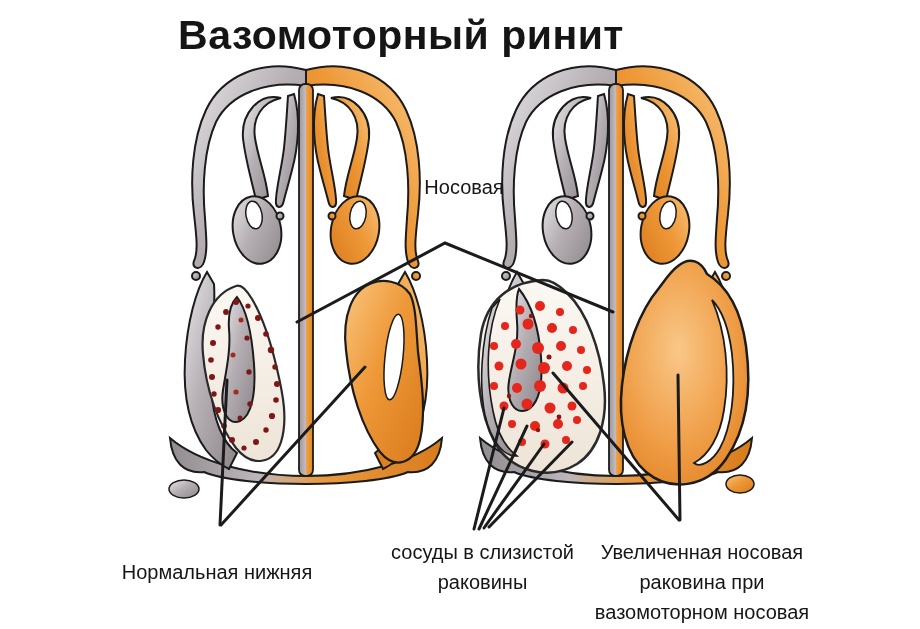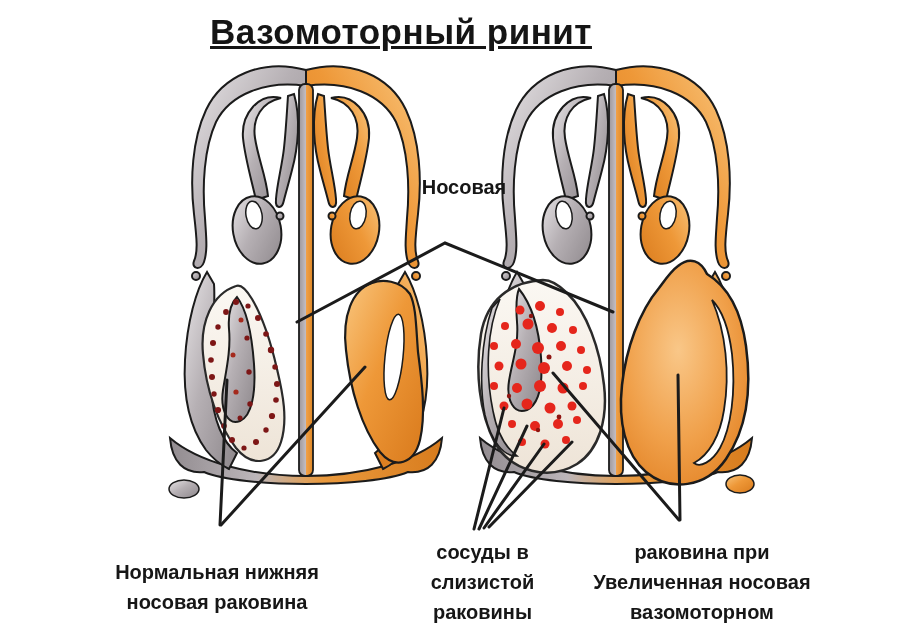--- a/index.html
+++ b/index.html
@@ -1,21 +1,21 @@
 <!DOCTYPE html>
 <html><head>
 <meta charset="utf-8">
 <style>
   html,body{margin:0;padding:0;background:#fff;}
   .page{position:relative;width:920px;height:629px;background:#fff;overflow:hidden;
         font-family:"Liberation Sans",sans-serif;color:#1a1a1a;}
   .art{position:absolute;left:0;top:0;}
   .title{position:absolute;top:12px;left:0;width:802px;text-align:center;
-         font-size:35px;font-weight:bold;letter-spacing:.5px;color:#151515;text-decoration:underline;}
-  .ann{position:absolute;text-align:center;font-weight:bold;font-size:20px;
+         font-size:41px;font-weight:bold;letter-spacing:.5px;color:#151515;}
+  .ann{position:absolute;text-align:center;font-weight:normal;font-size:20px;
        line-height:30px;color:#161616;}
   .ann-septum{left:374px;top:172px;width:180px;}
   .ann-normal{left:97px;top:557px;width:240px;}
   .ann-vessels{left:390px;top:537px;width:185px;}
   .ann-enlarged{left:588px;top:537px;width:228px;}
 </style>
 </head>
 <body>
 
 <div class="page">
@@ -217,27 +217,26 @@
   </svg>
 
   <div class="title">Вазомоторный ринит</div>
 
   <div class="ann ann-septum">
     <div>Носовая</div>
   </div>
 
   <div class="ann ann-normal">
     <div>Нормальная нижняя</div>
-    <div>носовая раковина</div>
   </div>
 
   <div class="ann ann-vessels">
     <div>сосуды в слизистой</div>
     <div>раковины</div>
   </div>
 
   <div class="ann ann-enlarged">
+    <div>Увеличенная носовая</div>
     <div>раковина при</div>
-    <div>Увеличенная носовая</div>
     <div>вазомоторном носовая</div>
   </div>
 
 </div>
 
 </body></html>

